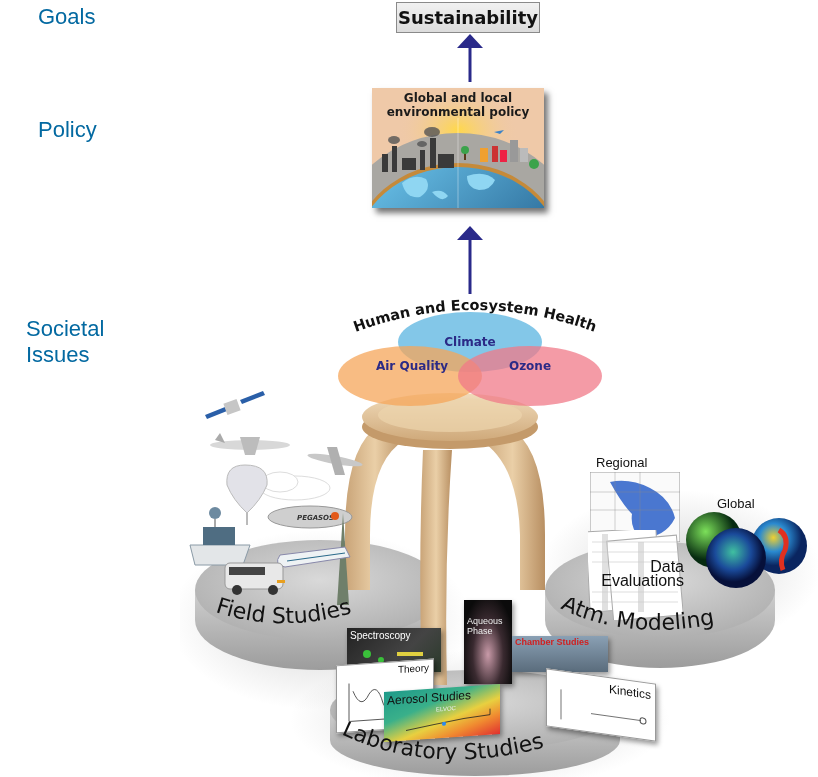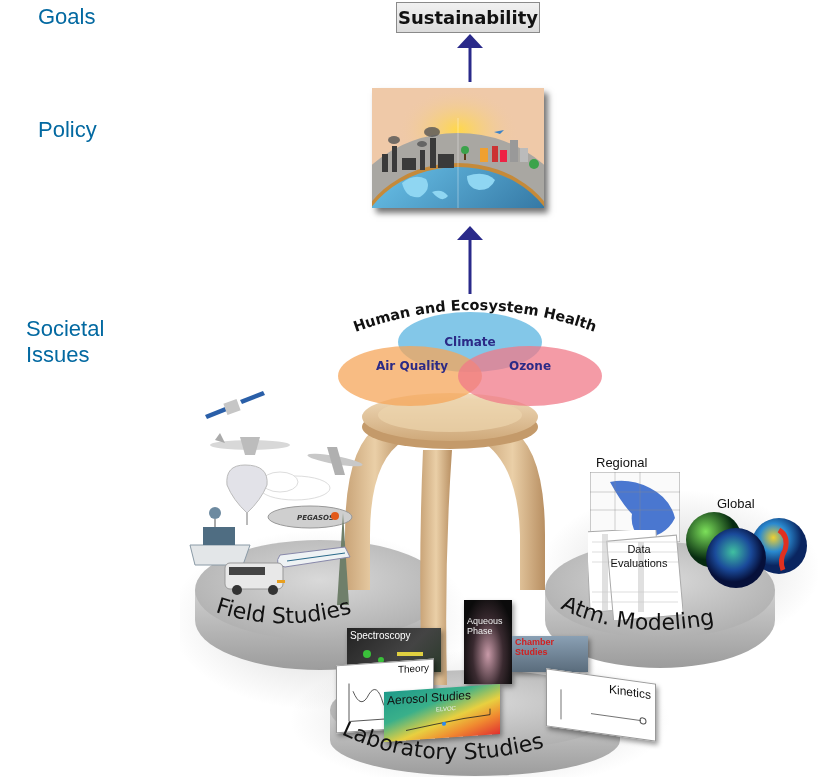--- a/index.html
+++ b/index.html
@@ -78,20 +78,24 @@
     <circle cx="93" cy="62" r="4" fill="#3ba34b"></circle>
     <rect x="108" y="60" width="8" height="14" fill="#f0a030"></rect>
     <rect x="120" y="58" width="6" height="16" fill="#c33"></rect>
     <rect x="128" y="62" width="7" height="12" fill="#e24"></rect>
     <rect x="138" y="52" width="8" height="22" fill="#999"></rect>
     <rect x="148" y="60" width="8" height="14" fill="#bbb"></rect>
     <circle cx="162" cy="76" r="5" fill="#3ba34b"></circle>
     <path d="M122,44 l10,-2 l-4,4z" fill="#3a82c8"></path>
     <line x1="86" y1="30" x2="86" y2="120" stroke="#fff" stroke-width="0.6" opacity="0.6"></line>
   </svg>
+  <div class="policy-title">
+    <div>Global and local</div>
+    <div>environmental policy</div>
+  </div>
 </div>
 
 <svg class="abs" style="left:180px;top:480px;" width="640" height="297">
   <defs>
     <linearGradient id="diskSide" x1="0" y1="0" x2="0" y2="1">
       <stop offset="0" stop-color="#cfcfcf"></stop>
       <stop offset="1" stop-color="#9c9c9c"></stop>
     </linearGradient>
     <radialGradient id="diskTop" cx="0.5" cy="0.4" r="0.7">
       <stop offset="0" stop-color="#d9d9d9"></stop>
@@ -241,21 +245,21 @@
   <g stroke="#bbb" stroke-width="0.5">
     <line x1="4" y1="12" x2="90" y2="12"></line>
       <line x1="4" y1="22" x2="90" y2="22"></line>
       <line x1="4" y1="32" x2="90" y2="32"></line>
     <line x1="4" y1="62" x2="90" y2="62"></line>
       <line x1="4" y1="72" x2="90" y2="72"></line>
   </g>
   <rect x="14" y="4" width="6" height="76" fill="#ccc" opacity="0.6"></rect>
   <rect x="50" y="12" width="6" height="70" fill="#ccc" opacity="0.6"></rect>
 </svg>
-<div class="abs" style="left:594px;top:542px;width:90px;text-align:center;font-size:11px;line-height:14px;color:#111;">
+<div class="abs" style="left:594px;top:560px;width:90px;text-align:right;font-size:16px;line-height:14px;color:#111;">
   <div>Data</div>
   <div>Evaluations</div>
 </div>
 <div class="abs" style="left:717px;top:496px;font-size:13px;color:#111;">Global</div>
 <svg class="abs" style="left:684px;top:510px;" width="125" height="80">
   <defs>
     <radialGradient id="g1" cx="0.35" cy="0.35">
         <stop offset="0" stop-color="#7ce05a"></stop>
         <stop offset="1" stop-color="#062a10"></stop>
       </radialGradient>
@@ -290,21 +294,21 @@
       <circle cx="34" cy="18" r="3" fill="#3ac03a"></circle>
       <rect x="50" y="10" width="26" height="4" fill="#e0d040"></rect>
     </svg>
 </div>
 <div class="panel" style="left:464px;top:600px;width:48px;height:84px;background:radial-gradient(ellipse at 50% 65%,#c89aa8 0%,#3a2a30 45%,#0b0b0b 80%);">
   <div class="panel-label" style="left:3px;top:16px;color:#eee;font-size:9px;line-height:10px;">
     <div>Aqueous</div>
     <div>Phase</div>
   </div>
 </div>
-<div class="panel" style="left:512px;top:636px;width:76px;height:36px;background:linear-gradient(#8aa0b4,#5a6c7c);">
+<div class="panel" style="left:512px;top:636px;width:96px;height:36px;background:linear-gradient(#8aa0b4,#5a6c7c);">
   <span class="panel-label" style="left:3px;top:1px;color:#d02020;font-size:9px;font-weight:bold;">Chamber Studies</span>
 </div>
 <div class="panel" style="left:336px;top:662px;width:96px;height:66px;background:#fff;border:1px solid #999;transform:skewY(-4deg);">
   <span class="panel-label" style="right:4px;top:2px;font-size:10px;">Theory</span>
   <svg class="abs" style="left:6px;top:14px;" width="80" height="46">
       <polyline points="6,4 6,42 78,42" stroke="#333" fill="none" stroke-width="0.8"></polyline>
       <path d="M10,12 q8,20 16,4 q8,-12 14,10 q6,14 14,-6 q6,-10 14,6" stroke="#333" fill="none" stroke-width="0.8"></path>
     </svg>
 </div>
 <div class="panel" style="left:546px;top:676px;width:108px;height:56px;background:#fff;border:1px solid #999;transform:skewY(8deg);">

